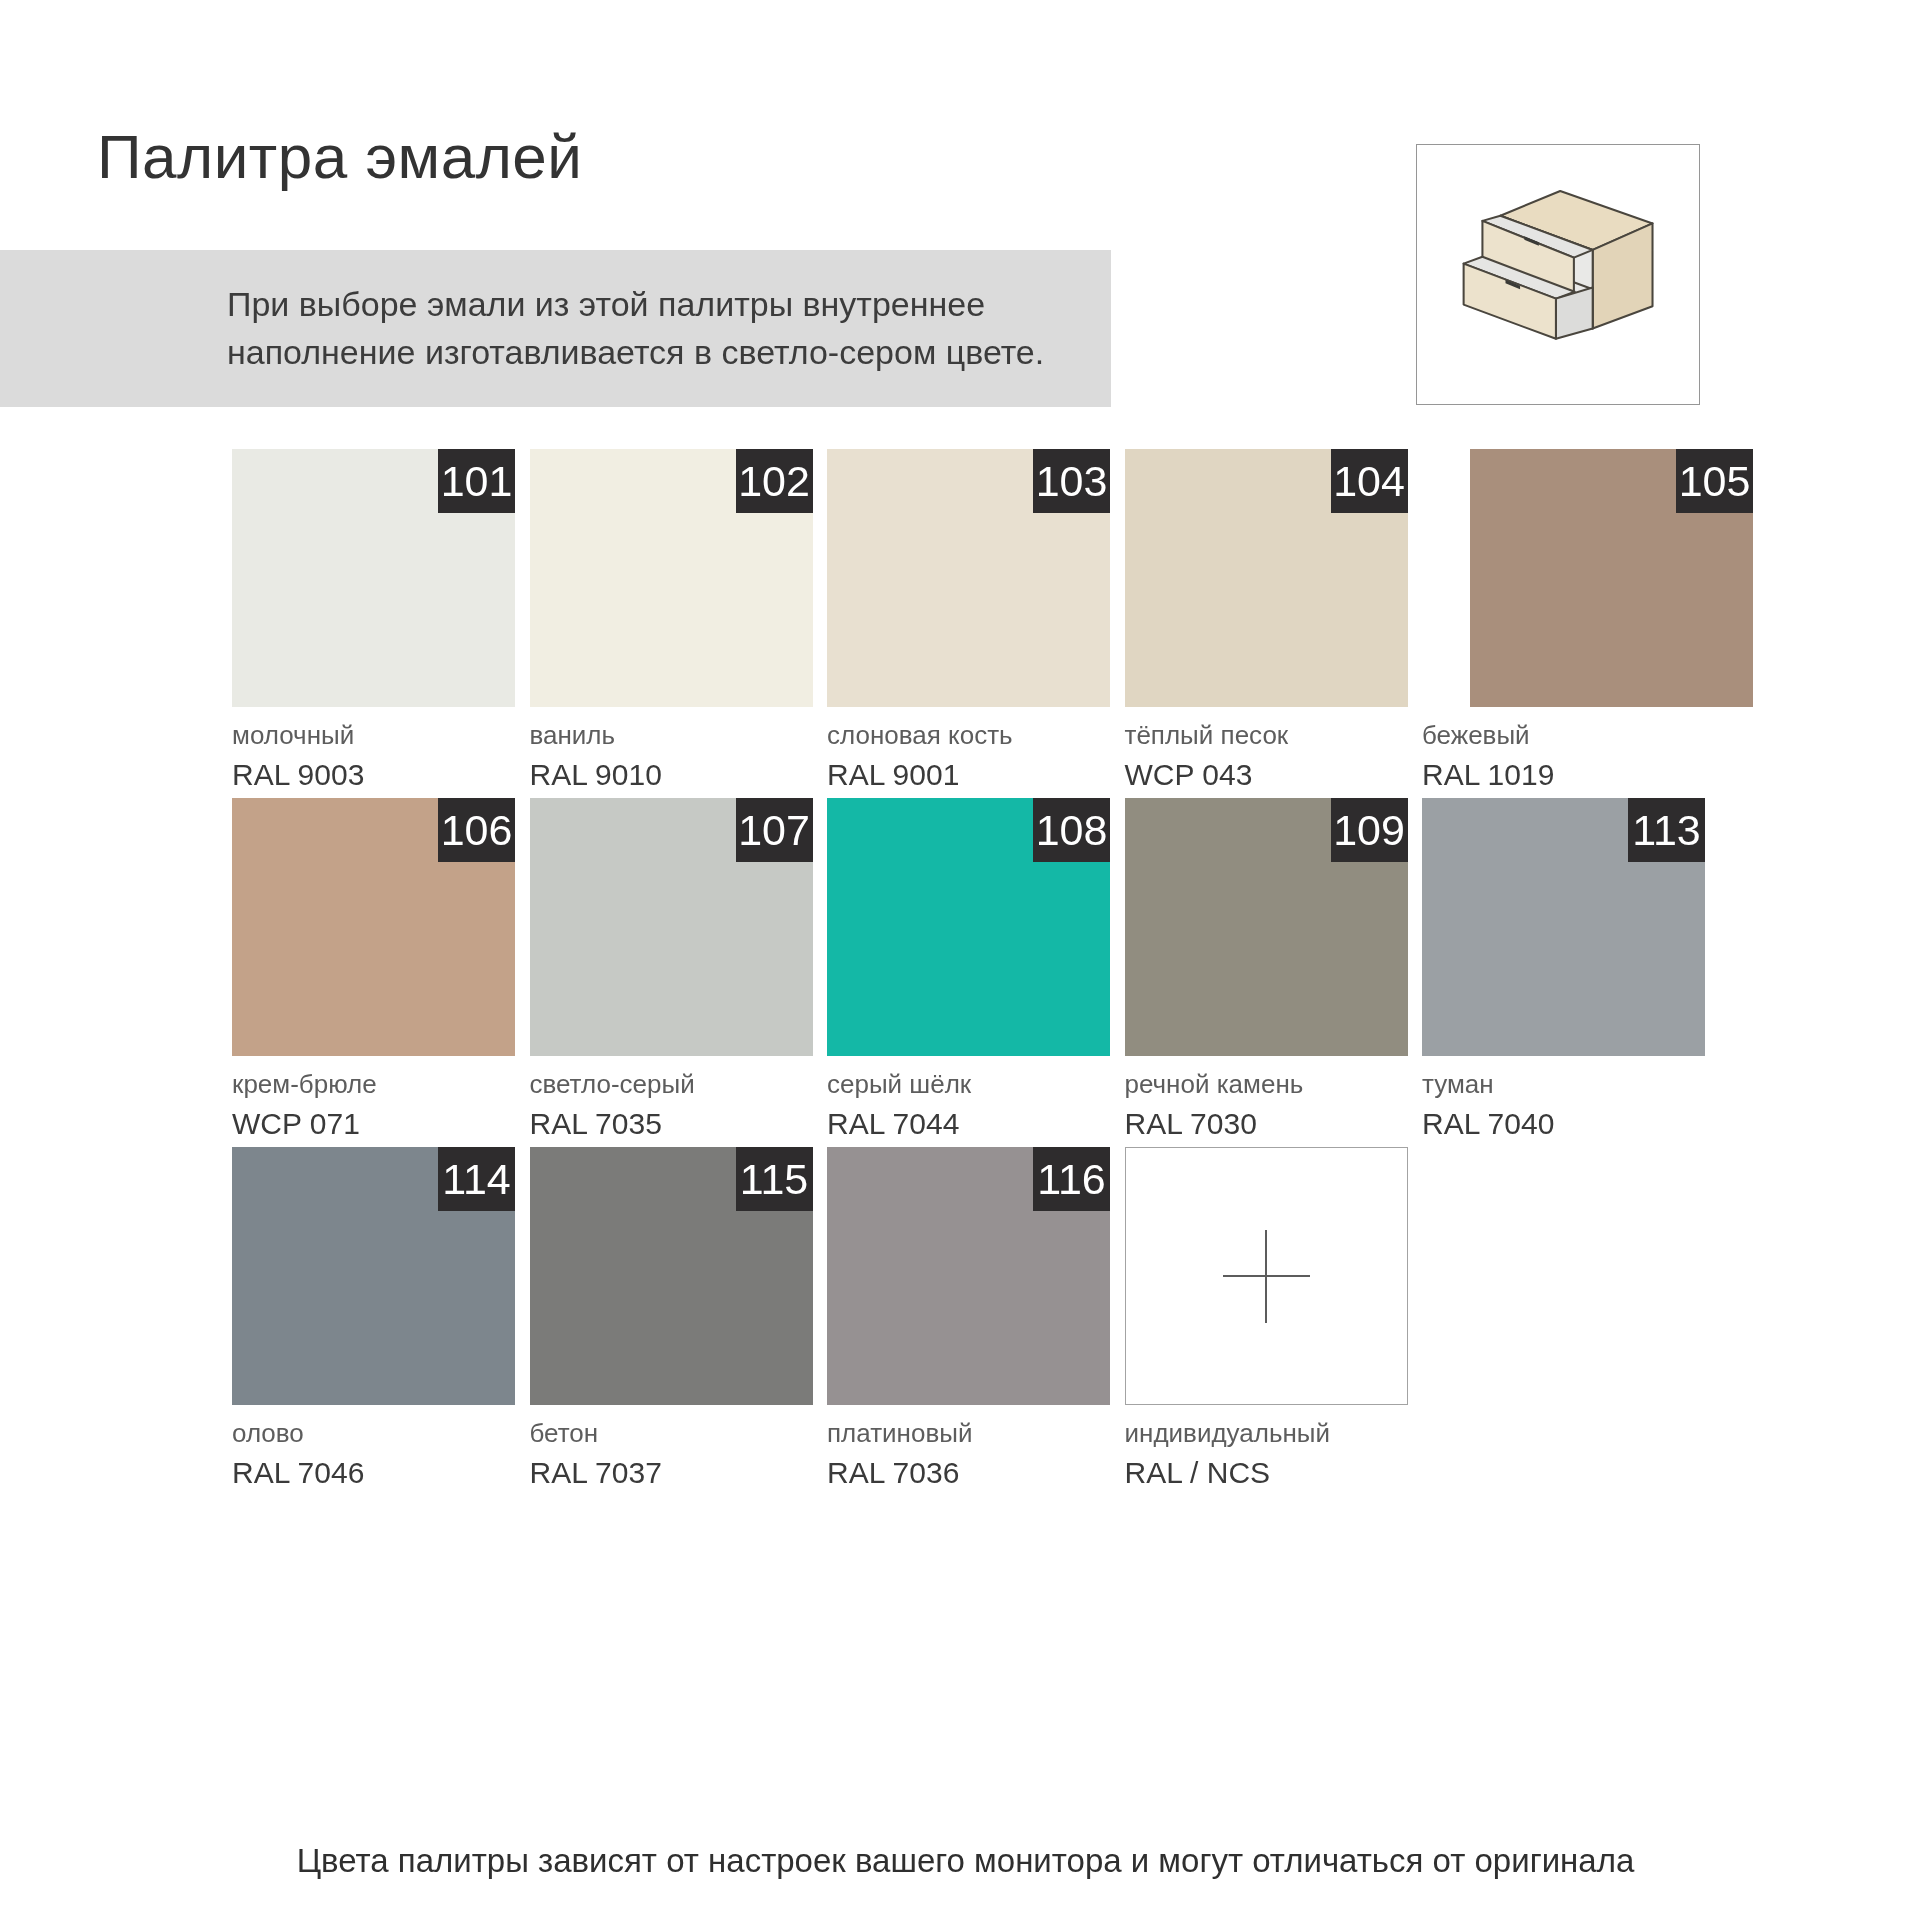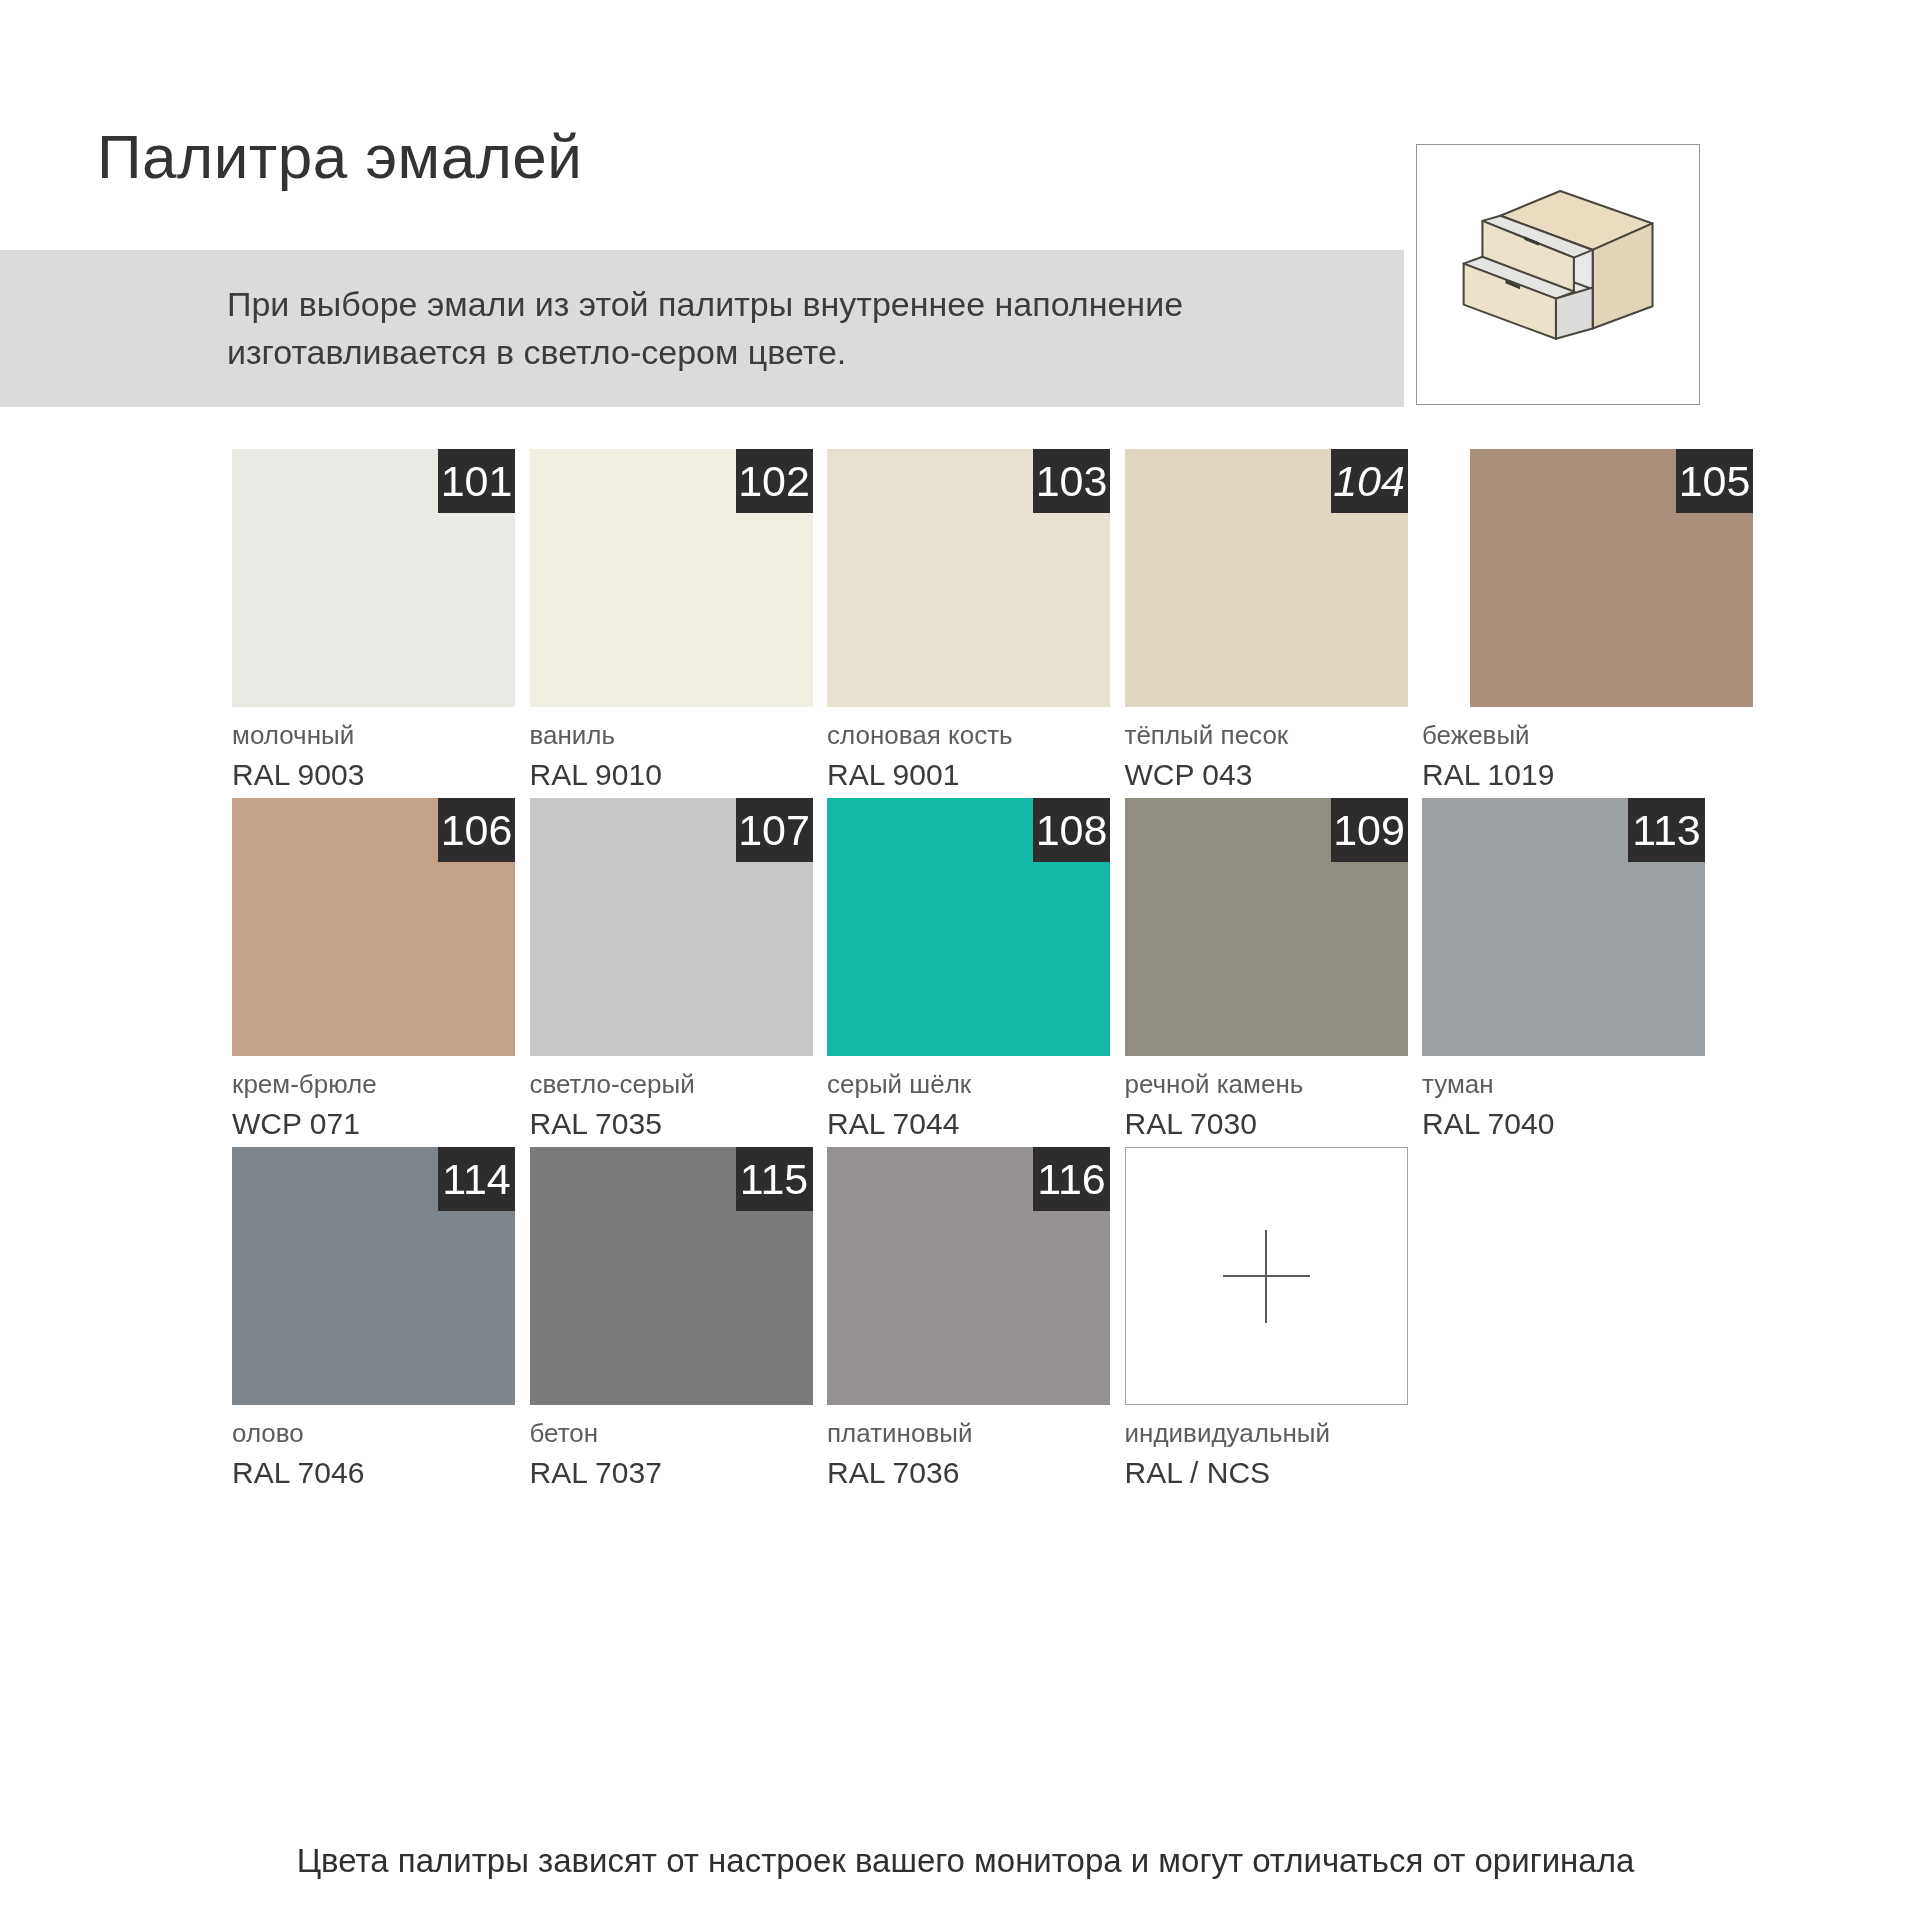--- a/index.html
+++ b/index.html
@@ -5,21 +5,21 @@
   html,body{margin:0;padding:0;}
   body{
     width:1931px;height:1931px;position:relative;background:#ffffff;
     font-family:"Liberation Sans", sans-serif;overflow:hidden;
   }
   .page-title{
     position:absolute;left:97px;top:79px;
     font-size:62px;font-weight:500;color:#333333;letter-spacing:0.5px;
   }
   .note-bar{
-    position:absolute;left:0;top:250px;width:1404px;height:157px;
+    position:absolute;left:0;top:250px;width:1111px;height:157px;
     background:#dbdbdb;display:flex;align-items:center;
   }
   .note-text{
     margin-left:227px;width:1014px;
     font-size:34px;color:#3c3c3c;line-height:1.4;
   }
   .icon-box{
     position:absolute;left:1416px;top:144px;width:284px;height:261px;
     background:#ffffff;border:1.9px solid #969696;box-sizing:border-box;
     display:flex;align-items:center;justify-content:center;
@@ -116,21 +116,21 @@
       <div class="badge">103</div>
 
     </div>
     <div class="labels">
       <div class="swatch-name">слоновая кость</div>
       <div class="swatch-code">RAL 9001</div>
     </div>
   </div>
 
   <div class="cell">
-    <div class="tile" style="background: rgb(224, 214, 194); font-style: italic;">
+    <div class="tile" style="background: rgb(224, 214, 194);">
       <div class="badge">104</div>
 
     </div>
     <div class="labels">
       <div class="swatch-name">тёплый песок</div>
       <div class="swatch-code">WCP 043</div>
     </div>
   </div>
 
   <div class="cell">

